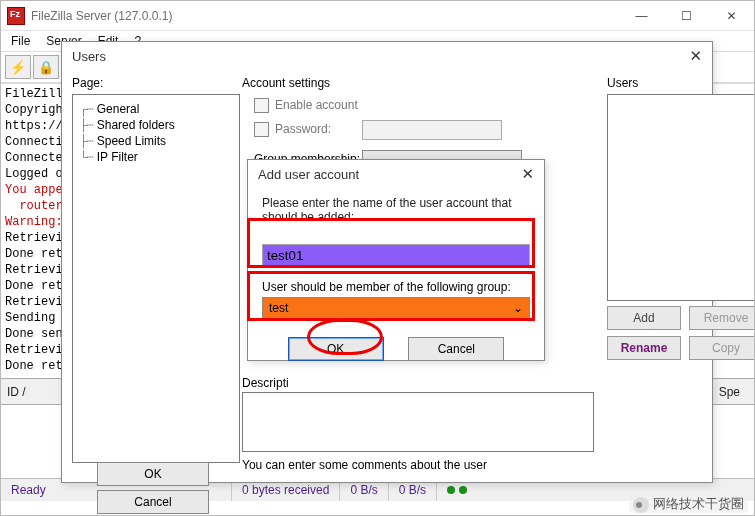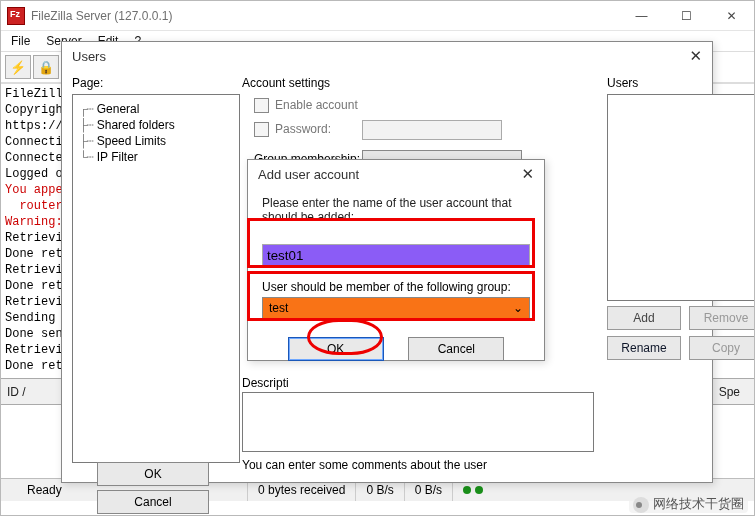--- a/index.html
+++ b/index.html
@@ -15,21 +15,21 @@
   .menu-bar span{padding:0 6px;}
   .tool-bar{height:30px;display:flex;align-items:center;border-top:1px solid #ddd;border-bottom:1px solid #ddd;padding:0 4px;gap:2px;}
   .tbtn{width:24px;height:22px;border:1px solid #a9a9a9;background:#efefef;display:flex;align-items:center;justify-content:center;font-size:13px;}
   .log-area{height:290px;border-top:1px solid #ddd;padding:2px 4px;font-family:"Courier New",monospace;font-size:12px;line-height:16px;white-space:pre;overflow:hidden;}
   .log-area .r{color:#c00;}
   .id-bar{height:25px;border-top:1px solid #aaa;border-bottom:1px solid #aaa;background:#f0f0f0;display:flex;align-items:center;padding:0 6px;font-size:12px;color:#222;}
   .id-bar .lbl{margin-right:6px;}
   .id-bar .spc{flex:1;}
   .id-bar .col{padding:0 8px;border-left:1px solid #ccc;}
   .blank{height:70px;}
-  .status-bar{position:absolute;bottom:14px;left:0;right:0;height:22px;border-top:1px solid #bdbdbd;display:flex;align-items:center;font-size:12px;color:#000000;background:#f0f0f0;padding-left:16px;}
+  .status-bar{position:absolute;bottom:14px;left:0;right:0;height:22px;border-top:1px solid #bdbdbd;display:flex;align-items:center;font-size:12px;color:#4c1d95;background:#f0f0f0;}
   .status-bar .cell{padding:0 10px;border-right:1px solid #ccc;height:100%;display:flex;align-items:center;}
   .status-bar .cell:first-child{flex:0 0 210px;}
   .status-bar .cell:last-child{border-right:none;}
   .dot{width:8px;height:8px;border-radius:50%;background:#1a8f1a;display:inline-block;margin-right:4px;}
   .wm{position:absolute;right:6px;bottom:2px;font-size:13px;color:#555;background:rgba(240,240,240,.7);padding:0 4px;border-radius:4px;z-index:200;}
   .wm .wx{display:inline-block;width:16px;height:16px;border-radius:50%;background:#ddd;vertical-align:middle;margin-right:4px;position:relative;}
   .wm .wx::after{content:"";position:absolute;width:6px;height:6px;background:#888;border-radius:50%;left:3px;top:5px;}
   
   .dlg{position:absolute;background:#fff;border:1px solid #888;box-shadow:2px 2px 8px rgba(0,0,0,.15);}
   .dlg .dlg-title{height:28px;display:flex;align-items:center;padding:0 10px;color:#333;font-size:13px;}
@@ -164,21 +164,21 @@
       </div>
     <div class="field" style="left:192px;top:218px;">
         <span class="chk"></span>
         <span>Force</span>
       </div>
 
     <div class="right-lbl" style="position:absolute">Users</div>
     <div class="user-list"></div>
     <div class="side-btn" style="left:545px;top:236px;">Add</div>
     <div class="side-btn" style="left:627px;top:236px;color:#999;">Remove</div>
-    <div class="side-btn" style="left:545px;top:266px;color:#0f172a;">Rename</div>
+    <div class="side-btn" style="left:545px;top:266px;color:#701a75;font-weight:bold;">Rename</div>
     <div class="side-btn" style="left:627px;top:266px;color:#999;">Copy</div>
 
     <div class="desc-lbl">Descripti</div>
     <div class="desc-box"></div>
     <div class="desc-hint">You can enter some comments about the user</div>
 
     <div class="ok-cancel" style="top:392px;">OK</div>
     <div class="ok-cancel" style="top:420px;">Cancel</div>
   </div>
 </div>

